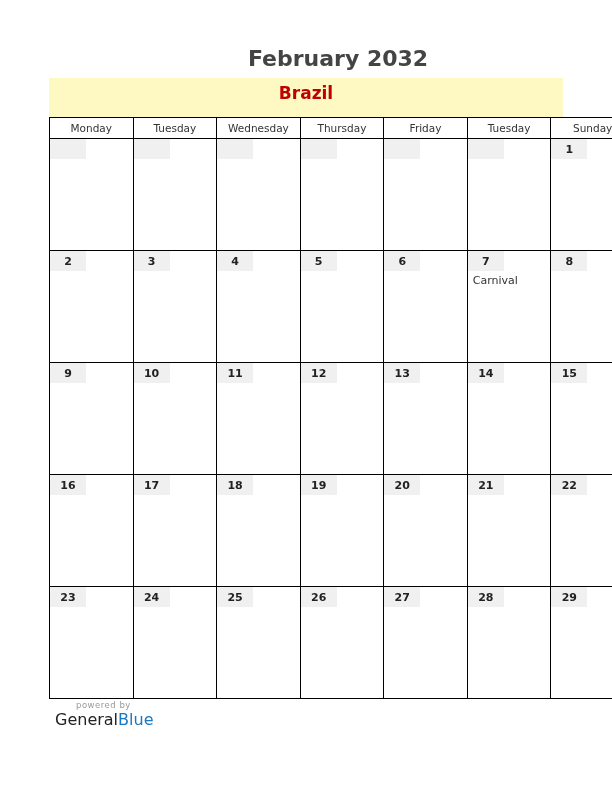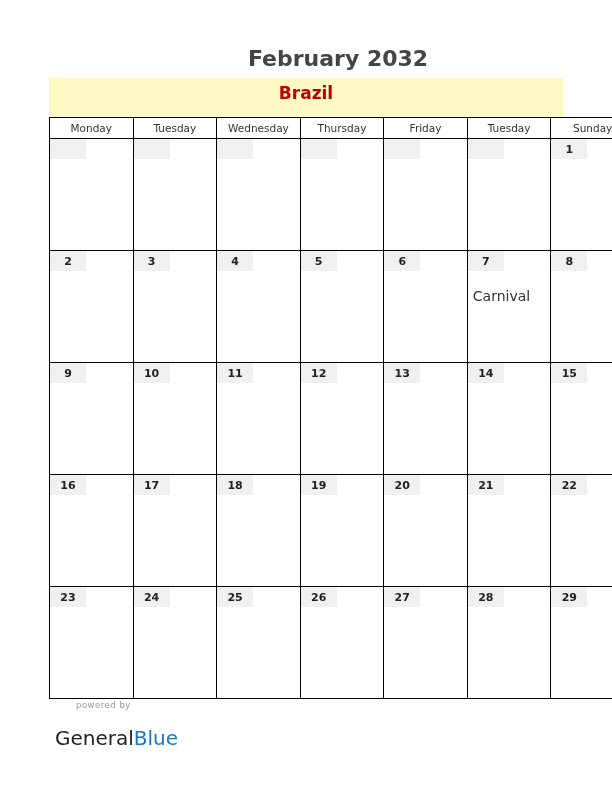--- a/index.html
+++ b/index.html
@@ -5,24 +5,24 @@
   html, body { margin:0; padding:0; background:#fff; }
   body { width:612px; height:792px; position:relative; font-family:"DejaVu Sans", sans-serif; }
   .title { position:absolute; left:0; top:46px; width:612px; text-align:center; font-size:22px; font-weight:bold; color:#444;padding-left:32px; }
   .country-bar { position:absolute; left:49px; top:78px; width:514px; height:40px; background:#fef9c3; }
   .country { display:block; text-align:center; line-height:30px; font-size:17px; font-weight:bold; color:#c00000; }
   table.cal { position:absolute; left:49px; top:117px; width:586px; border-collapse:collapse; table-layout:fixed; }
   table.cal th, table.cal td { border:1px solid #000; padding:0; }
   table.cal th { height:20px; font-weight:normal; font-size:10.5px; color:#333; text-align:center; }
   table.cal td { height:111px; vertical-align:top; position:relative; }
   .daynum { display:block; width:36px; height:20px; background:#f0f0f0; font-size:11px; font-weight:bold; color:#222; line-height:22px; padding-left:0; text-align:center; box-sizing:border-box; }
-  .holiday { display:block; font-size:14px; color:#333; margin-top:17px; padding-left:5px; }
+  .holiday { display:block; font-size:11px; color:#333; margin-top:3px; padding-left:5px; }
   .footer { position:absolute; left:55px; top:700px; }
   .powered { font-size:8.5px; color:#999; letter-spacing:0.5px; display:block; margin-left:21px; }
-  .brand { font-size:20px; display:block; margin-top:16px; }
+  .brand { font-size:16px; display:block; margin-top:0; }
   .brand .g { color:#222; }
   .brand .b { color:#1a78c2; }
 </style>
 </head>
 <body>
 
 <div class="title">February 2032</div>
 <div class="country-bar">
   <span class="country">Brazil</span>
 </div>

